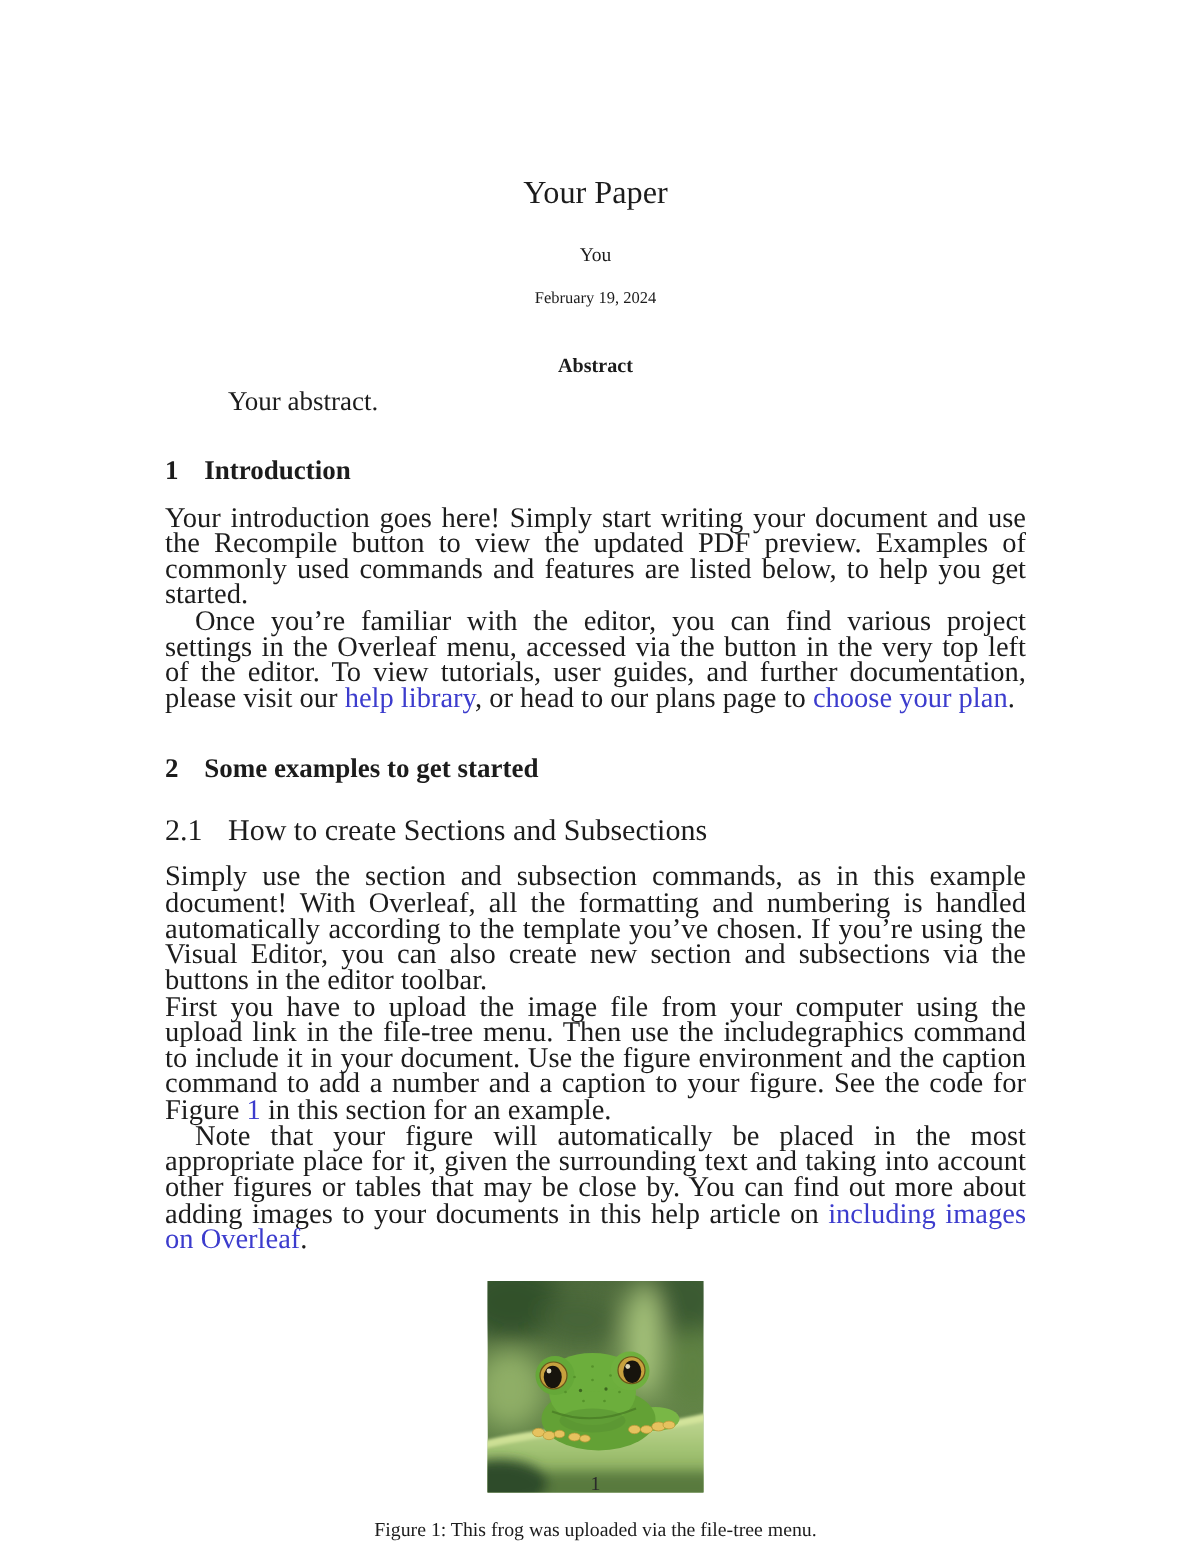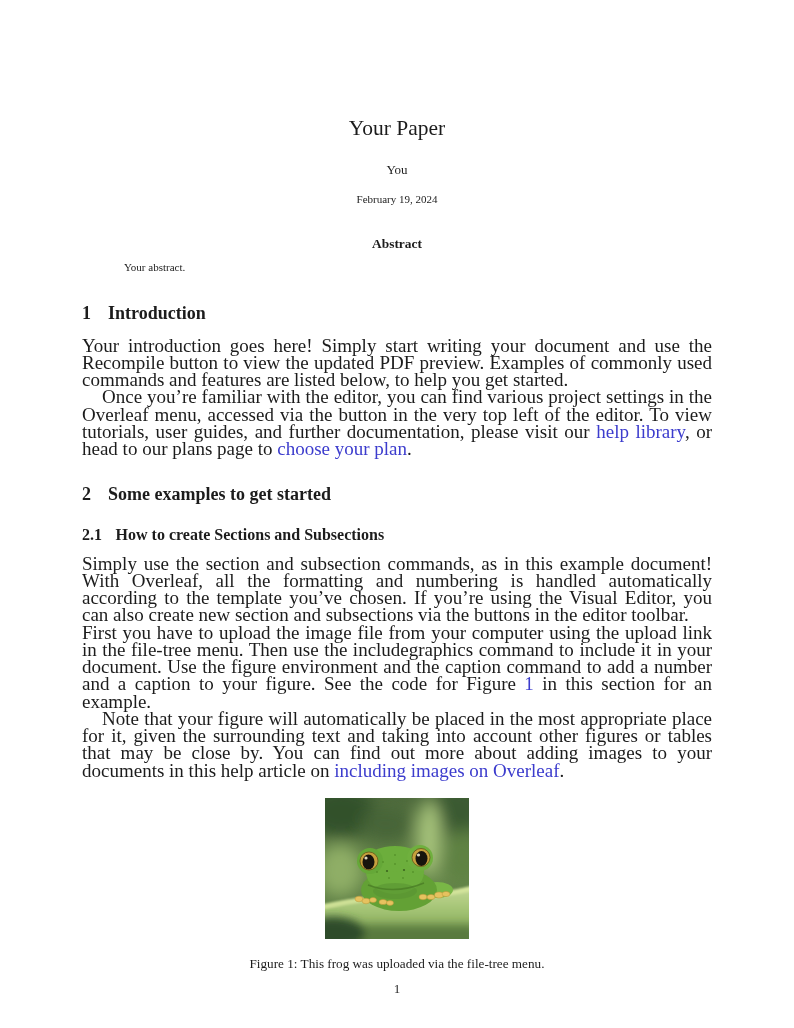--- a/index.html
+++ b/index.html
@@ -11,40 +11,40 @@
     position: relative;
     width: 794px;
     height: 1028px;
     margin: 0 auto;
     background: #ffffff;
     overflow: hidden;
     font-family: "Liberation Serif", "DejaVu Serif", serif;
     color: #1c1c1c;
   }
   .content {
-    padding: 0 82px;
+    padding: 0 110px;
   }
   
   .titleblock { margin-top: 116px; text-align: center; }
   .paper-title { font-size: 21.5px; font-weight: 400; margin: 0; line-height: 1.2; }
   .paper-author { font-size: 13px; margin-top: 20px; }
   .paper-date { font-size: 11px; margin-top: 15px; }
   
   .abstract { margin-top: 31px; }
   .abstract-heading { text-align: center; font-weight: 700; font-size: 13.4px; }
   .abstract-body {
     margin: 7px 24px 0 24px;
     text-indent: 18px;
-    font-size: 11px;
+    font-size: 18px;
     line-height: 17.2px;
     text-align: justify;
   }
   
   .sec-heading { font-size: 18px; font-weight: 700; margin: 27px 0 13px 0; line-height: 1.15; }
-  .subsec-heading { font-size: 16px; font-weight: 700; margin: 21px 0 10px 0; line-height: 1.15; }
+  .subsec-heading { font-size: 20px; font-weight: 400; margin: 21px 0 10px 0; line-height: 1.15; }
   .sec-num { margin-right: 0.95em; }
   .subsec-num { margin-right: 0.85em; }
   .para {
     font-size: 19px;
     line-height: 17.25px;
     text-align: justify;
     margin: 0;
     hyphens: none;
   }
   .para.indent { text-indent: 20px; }

